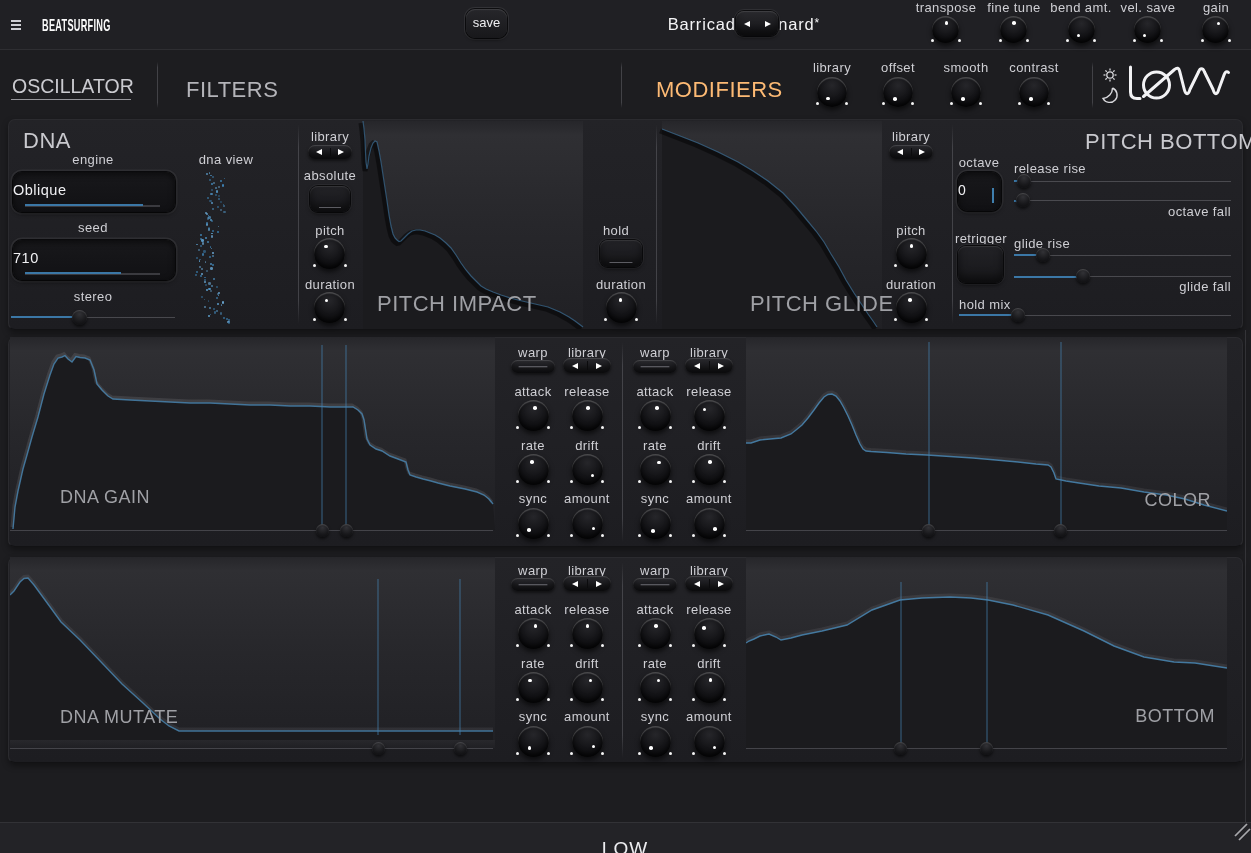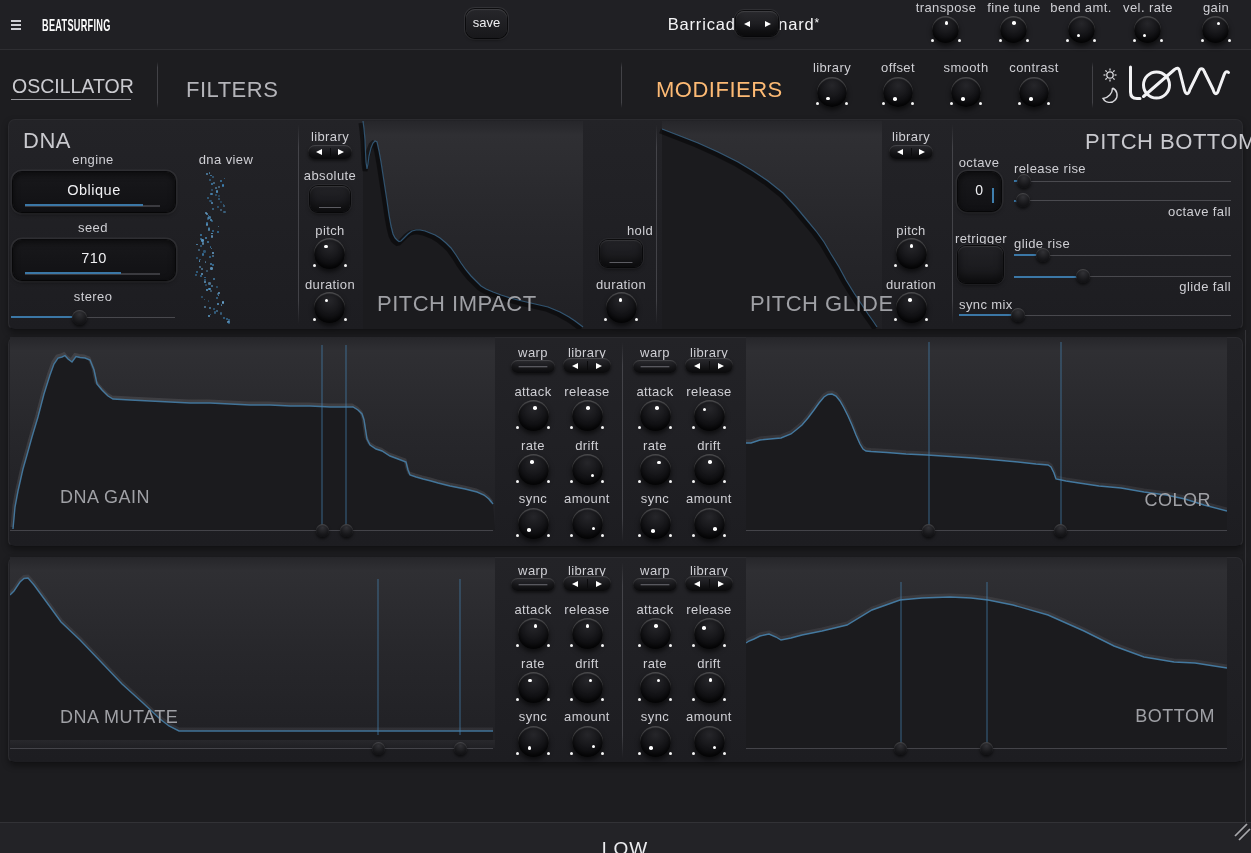--- a/index.html
+++ b/index.html
@@ -23,21 +23,21 @@
 .tog i{left:50%;bottom:4px;transform:translateX(-50%);width:55%;height:1px;background:#5c5c62}
 .ball{border-radius:50%;background:radial-gradient(circle at 50% 28%,#323236,#19191c 55%,#0a0a0c);
  box-shadow:0 2px 3px rgba(0,0,0,.6),inset 0 1px 1px rgba(255,255,255,.16)}
 .hl{display:block}
 .ttl{color:#9fa0a5;letter-spacing:.5px;font-size:22px;white-space:nowrap}
 .row{left:8px;width:1235px;border-radius:7px;border:1px solid #2b2b2f;border-bottom-color:#121214;
  background:linear-gradient(#232327,#1d1d21);box-shadow:0 3px 6px rgba(0,0,0,.4)}
 .vdiv{width:1px;background:linear-gradient(rgba(96,96,102,0),rgba(96,96,102,.55) 12%,rgba(96,96,102,.55) 88%,rgba(96,96,102,0))}
 .box{border-radius:9px;background:linear-gradient(#18181b,#111114);
  box-shadow:0 2px 4px rgba(0,0,0,.6),0 0 0 1px #0b0b0d,0 0 0 2.5px #303034,inset 0 2px 6px rgba(0,0,0,.6)}
-.box .tx{position:absolute;left:0;right:0;text-align:center;color:#f0f0f3;font-size:14.5px;letter-spacing:.5px}
+.box .tx{position:absolute;left:0;right:0;color:#f0f0f3;font-size:14.5px;letter-spacing:.5px}
 </style></head><body>
 <div style="left:0;top:0;width:1251px;height:50px;background:#202024;border-bottom:1px solid #2e2e32"></div>
 <i class="hl" style="left:11px;top:20px;width:10px;height:1.6px;background:#cfcfd4"></i>
 <i class="hl" style="left:11px;top:24px;width:10px;height:1.6px;background:#cfcfd4"></i>
 <i class="hl" style="left:11px;top:28px;width:10px;height:1.6px;background:#cfcfd4"></i>
 <div style="left:42px;top:16px;font-size:17px;font-weight:bold;color:#fafafa;letter-spacing:.5px;transform:scaleX(.54);transform-origin:0 0">BEATSURFING</div>
 <div style="left:466px;top:9px;width:41px;height:29px;border-radius:9px;background:linear-gradient(#26262a,#18181b);box-shadow:0 2px 3px rgba(0,0,0,.5),0 0 0 1px #0e0e10,0 0 0 2px #333337,inset 0 1px 1px rgba(255,255,255,.12);color:#eeeef1;font-size:13px;text-align:center;line-height:28px">save</div>
 <div style="left:420px;top:15px;width:400px;text-align:right;color:#f4f4f6;font-size:16.5px;letter-spacing:.8px">Barricade_Renard<span style="position:static;font-size:12px;vertical-align:3px">*</span></div>
 <div class="arr" style="left:736px;top:11px;width:42px;height:25px;border-radius:8px;box-shadow:0 2px 3px rgba(0,0,0,.5),0 0 0 1px #0e0e10,0 0 0 2px #2f2f33,inset 0 1px 1px rgba(255,255,255,.12),inset 0 -7px 7px rgba(0,0,0,.45)">
     <i class="tl"></i>
@@ -54,21 +54,21 @@
     <i class="ind" style="left:12.2px;top:5.0px"></i>
   </div>
 <i class="cd" style="left:998.8px;top:38.6px"></i>
 <i class="cd" style="left:1026.0px;top:38.6px"></i>
 <div class="lb" style="left:1001px;top:0px">bend amt.</div>
 <div class="kb" style="left:1068px;top:16px;width:27px;height:27px">
     <i class="ind" style="left:8.5px;top:17.7px"></i>
   </div>
 <i class="cd" style="left:1065.8px;top:38.6px"></i>
 <i class="cd" style="left:1093.0px;top:38.6px"></i>
-<div class="lb" style="left:1068px;top:0px">vel. rate</div>
+<div class="lb" style="left:1068px;top:0px">vel. save</div>
 <div class="kb" style="left:1134px;top:16px;width:27px;height:27px">
     <i class="ind" style="left:8.8px;top:17.8px"></i>
   </div>
 <i class="cd" style="left:1132.8px;top:38.6px"></i>
 <i class="cd" style="left:1160.0px;top:38.6px"></i>
 <div class="lb" style="left:1136px;top:0px">gain</div>
 <div class="kb" style="left:1202px;top:16px;width:27px;height:27px">
     <i class="ind" style="left:14.9px;top:5.7px"></i>
   </div>
 <i class="cd" style="left:1200.8px;top:38.6px"></i>
@@ -158,21 +158,21 @@
     <i class="ind" style="left:10.1px;top:6.9px"></i>
   </div>
 <i class="cd" style="left:313.2px;top:263.8px"></i>
 <i class="cd" style="left:343.6px;top:263.8px"></i>
 <div class="lb" style="left:250px;top:277px">duration</div>
 <div class="kb" style="left:314px;top:292px;width:31px;height:31px">
     <i class="ind" style="left:10.8px;top:6.5px"></i>
   </div>
 <i class="cd" style="left:313.2px;top:317.8px"></i>
 <i class="cd" style="left:343.6px;top:317.8px"></i>
-<div class="lb" style="left:560px;top:223px">hold</div>
+<div class="lb" style="left:536px;top:223px">hold</div>
 <div class="tog" style="left:600px;top:240px;width:42px;height:27px">
     <i></i>
   </div>
 <div class="lb" style="left:541px;top:277px">duration</div>
 <div class="kb" style="left:606px;top:292px;width:31px;height:31px">
     <i class="ind" style="left:12.6px;top:6.0px"></i>
   </div>
 <i class="cd" style="left:604.2px;top:317.8px"></i>
 <i class="cd" style="left:634.6px;top:317.8px"></i>
 <svg style="left:656px;top:120px" width="296" height="209" viewBox="0 0 296 209">
@@ -356,21 +356,21 @@
 <div class="lb" style="left:901px;top:231px">retrigger</div>
 <div class="tog" style="left:958px;top:246px;width:45px;height:37px"></div>
 <div class="lb" style="left:1014px;top:236px;width:160px;text-align:left">glide rise</div>
 <i class="hl" style="left:1014px;top:255px;width:217px;height:1px;background:rgba(116,116,122,.5)"></i>
 <i class="hl" style="left:1014px;top:254px;width:29px;height:2px;background:#3b77a6"></i>
 <i class="ball" style="left:1036px;top:248px;width:14px;height:14px"></i>
 <i class="hl" style="left:1014px;top:276px;width:217px;height:1px;background:rgba(116,116,122,.5)"></i>
 <i class="hl" style="left:1014px;top:276px;width:69px;height:2px;background:#3b77a6"></i>
 <i class="ball" style="left:1076px;top:269px;width:14px;height:14px"></i>
 <div class="lb" style="left:1071px;top:279px;width:160px;text-align:right">glide fall</div>
-<div class="lb" style="left:959px;top:297px;width:160px;text-align:left">sync mix</div>
+<div class="lb" style="left:959px;top:297px;width:160px;text-align:left">hold mix</div>
 <i class="hl" style="left:959px;top:315px;width:272px;height:1px;background:rgba(116,116,122,.5)"></i>
 <i class="hl" style="left:959px;top:314px;width:59px;height:2px;background:#3b77a6"></i>
 <i class="ball" style="left:1011px;top:308px;width:14px;height:14px"></i>
 <div class="row" style="top:337px;height:210px"></div>
 <svg style="left:10px;top:337px" width="485" height="193" viewBox="0 0 485 193">
 <defs>
       <linearGradient id="sky3" x1="0" y1="0" x2="0" y2="1">
         <stop offset="0" stop-color="#26262a"></stop>
         <stop offset=".07" stop-color="#2f2f33"></stop>
         <stop offset=".5" stop-color="#27272b"></stop>

